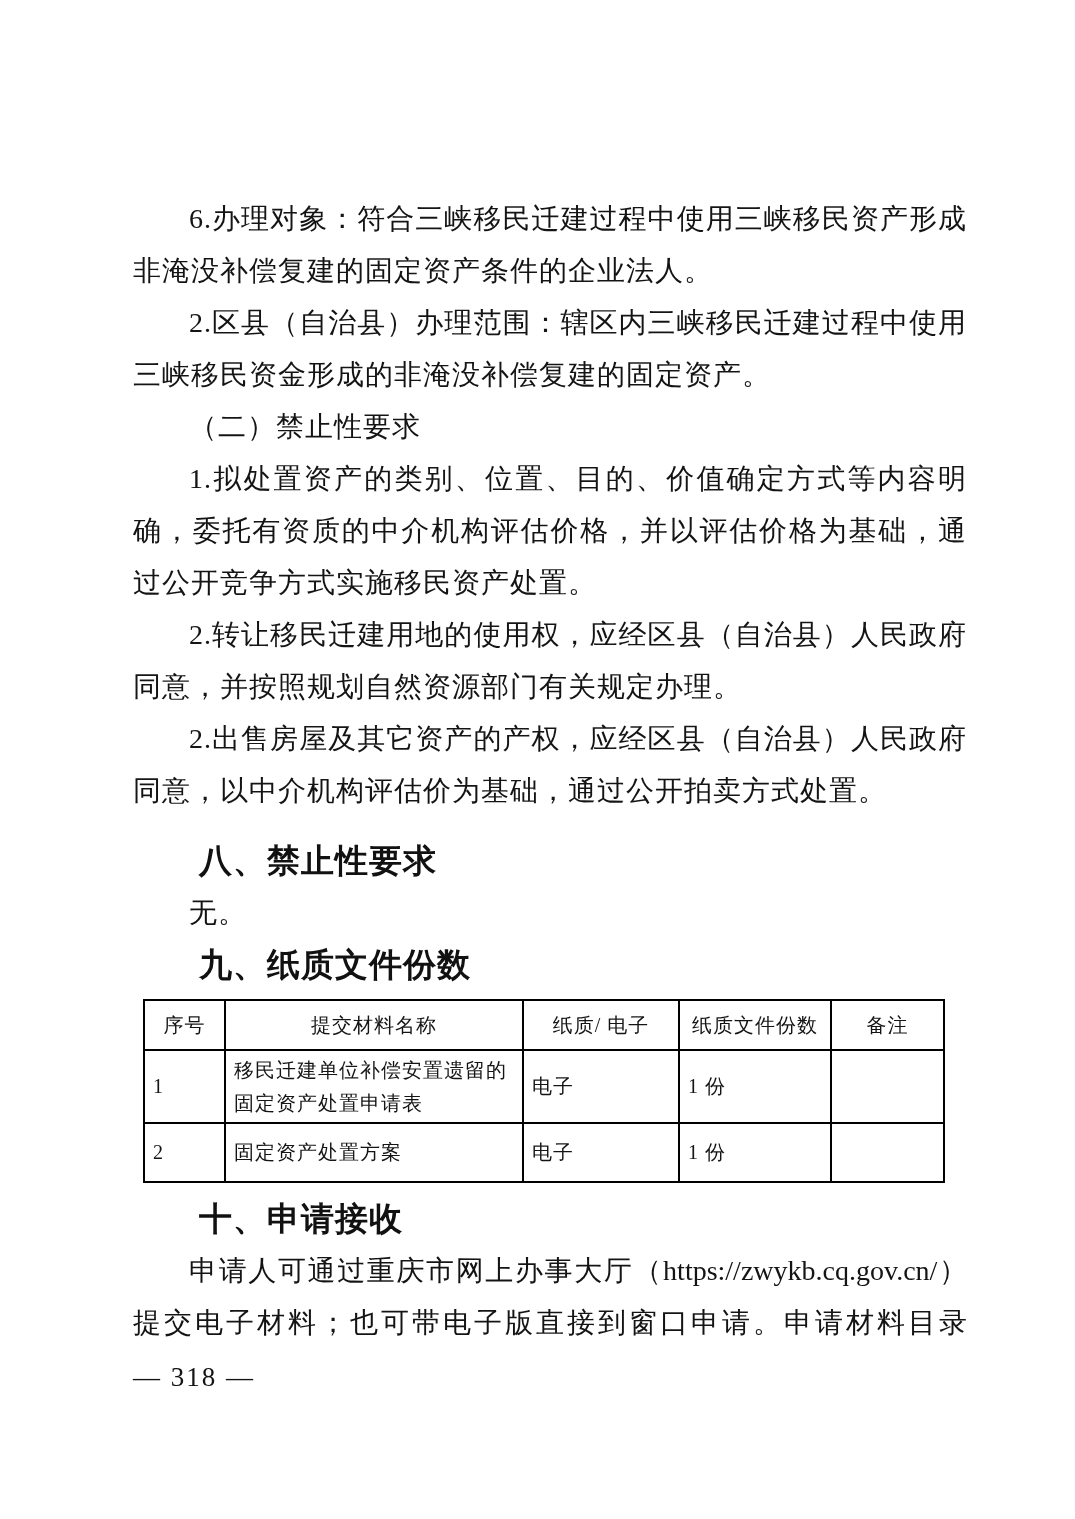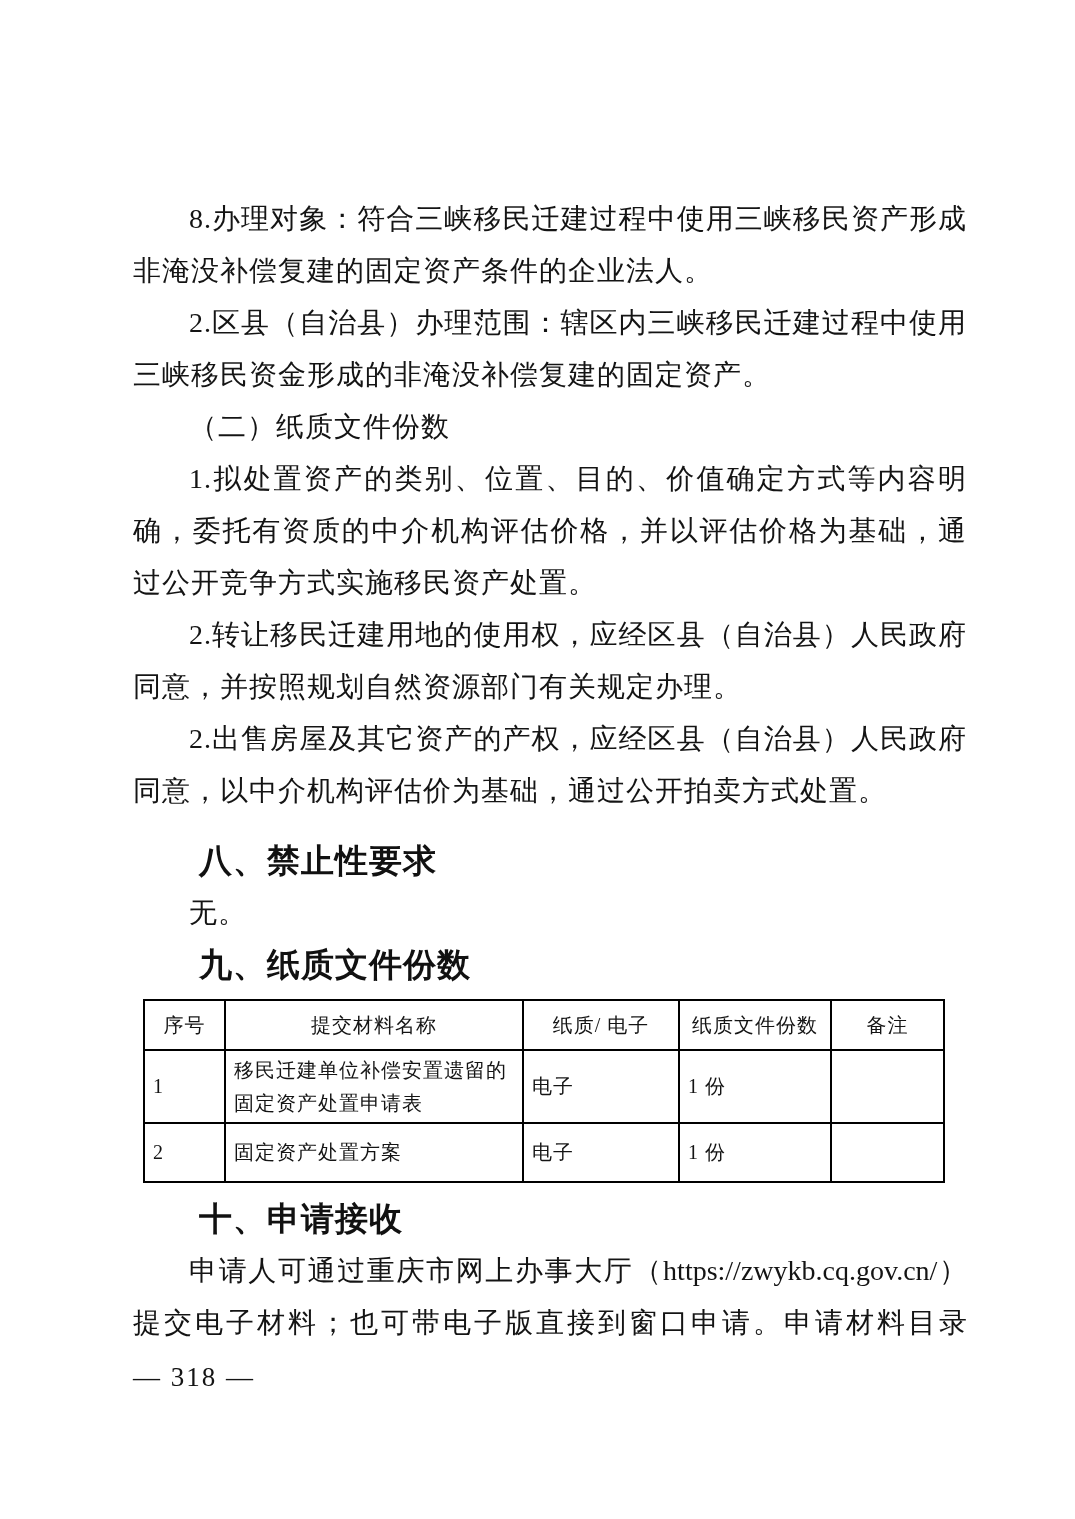--- a/index.html
+++ b/index.html
@@ -62,25 +62,25 @@
     line-height:30px;
     margin-top:13px;
     letter-spacing:2px;
   }
 </style>
 </head>
 <body>
 
 <div class="page">
 
-  <p class="para">8.办理对象：符合三峡移民迁建过程中使用三峡移民资产形成非淹没补偿复建的固定资产条件的企业法人。</p>
+  <p class="para">6.办理对象：符合三峡移民迁建过程中使用三峡移民资产形成非淹没补偿复建的固定资产条件的企业法人。</p>
 
   <p class="para">2.区县（自治县）办理范围：辖区内三峡移民迁建过程中使用三峡移民资金形成的非淹没补偿复建的固定资产。</p>
 
-  <p class="para">（二）纸质文件份数</p>
+  <p class="para">（二）禁止性要求</p>
 
   <p class="para">1.拟处置资产的类别、位置、目的、价值确定方式等内容明确，委托有资质的中介机构评估价格，并以评估价格为基础，通过公开竞争方式实施移民资产处置。</p>
 
   <p class="para">2.转让移民迁建用地的使用权，应经区县（自治县）人民政府同意，并按照规划自然资源部门有关规定办理。</p>
 
   <p class="para">2.出售房屋及其它资产的产权，应经区县（自治县）人民政府同意，以中介机构评估价为基础，通过公开拍卖方式处置。</p>
 
   <h2 class="heading h8">八、禁止性要求</h2>
 
   <p class="para">无。</p>

